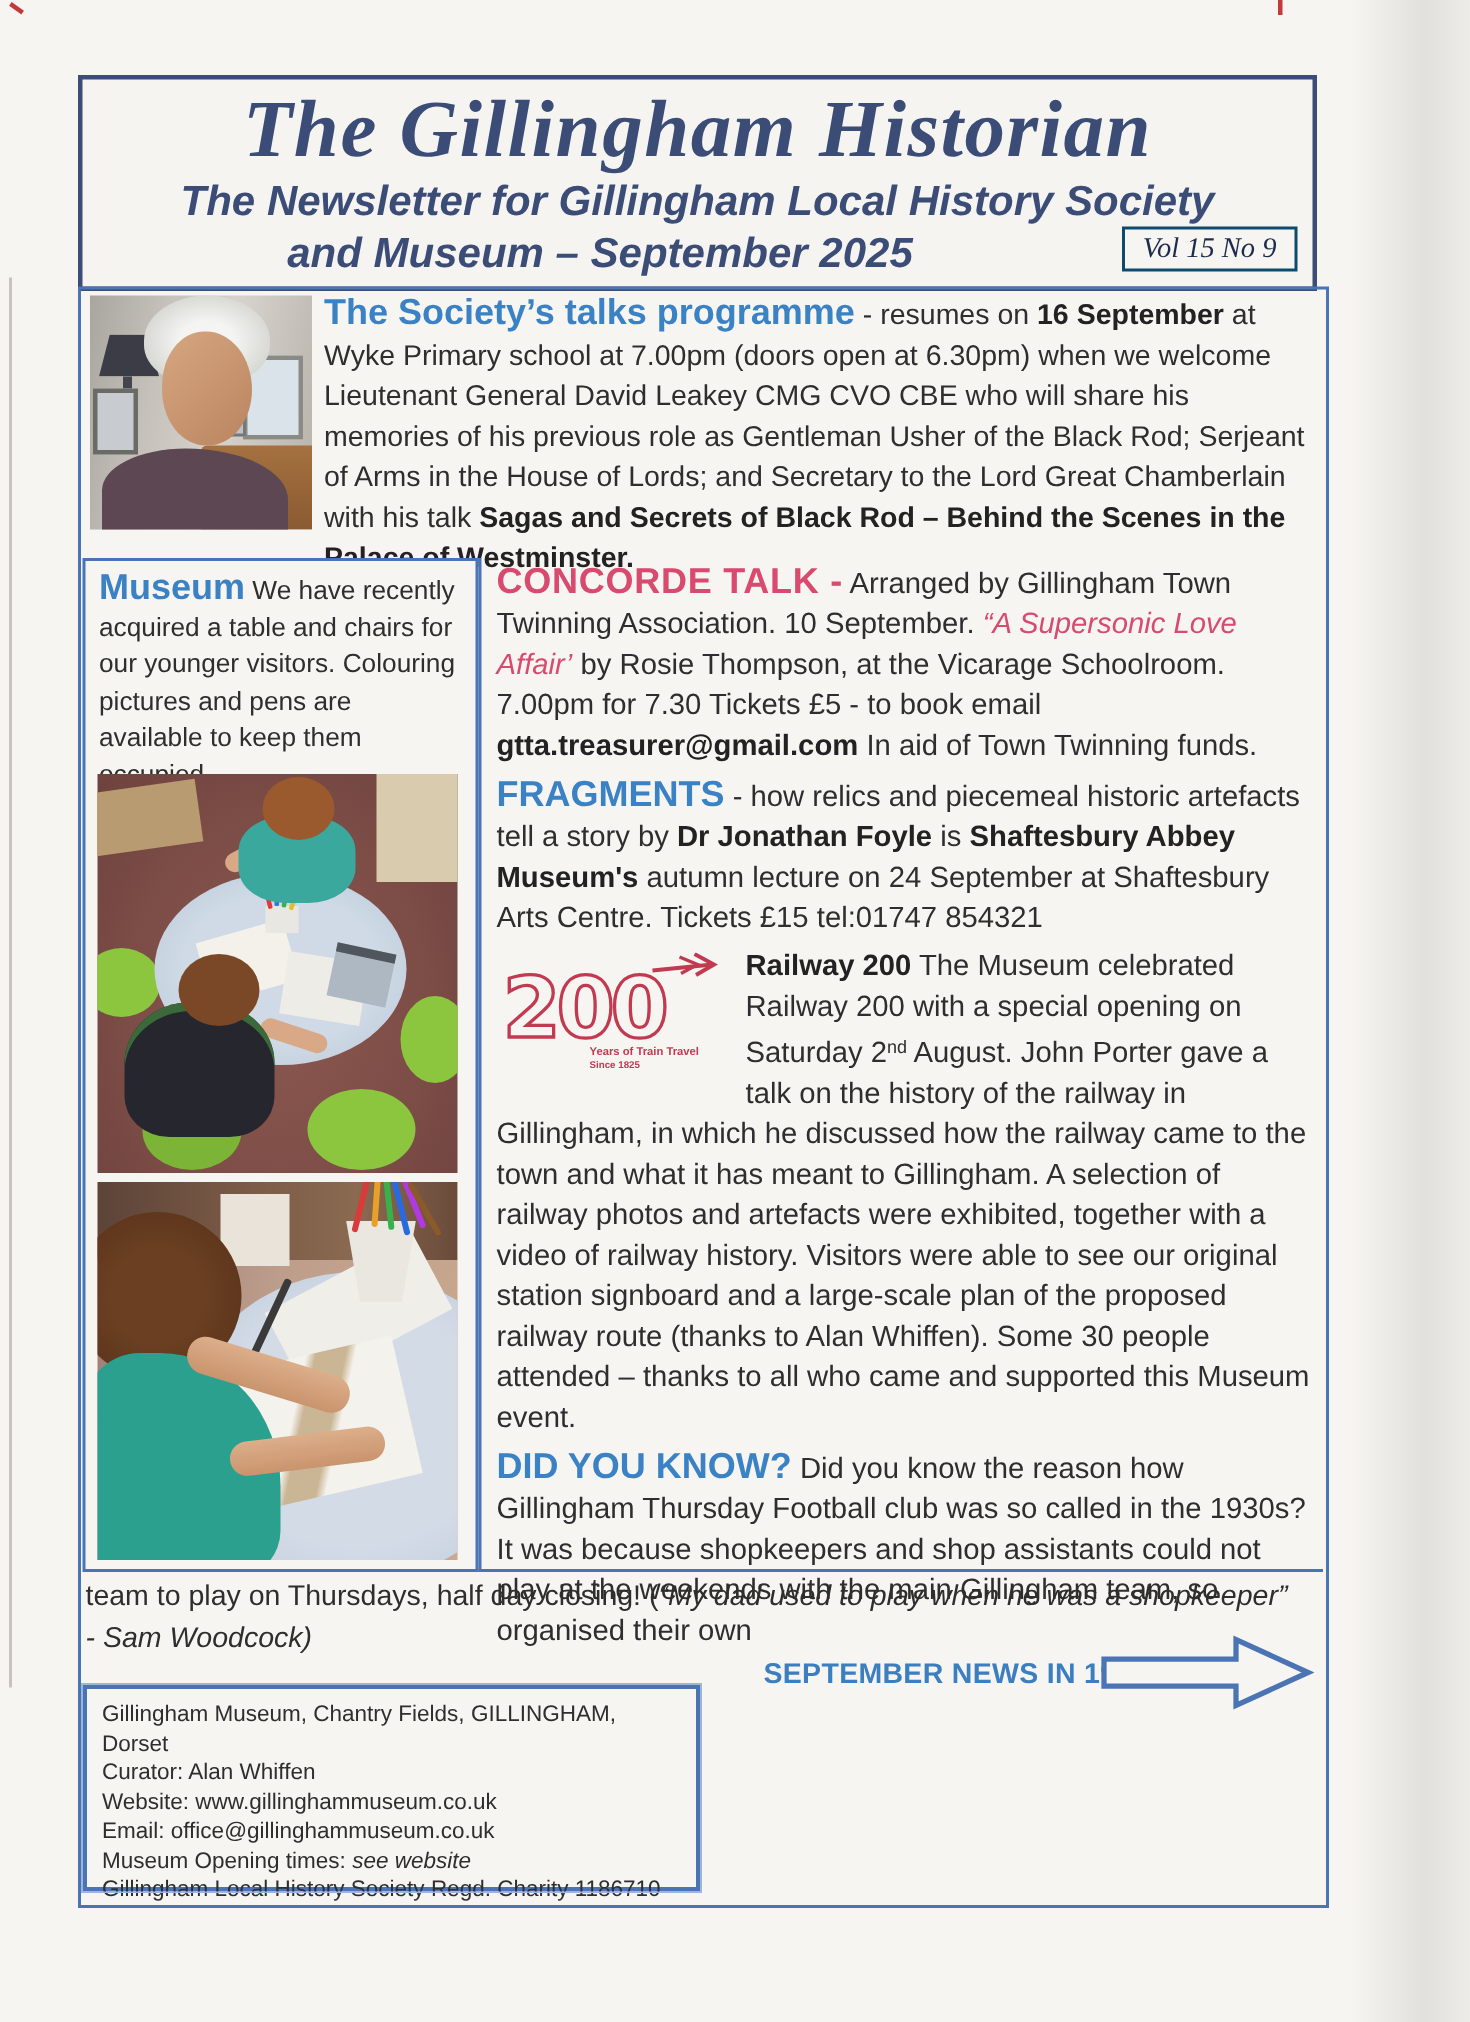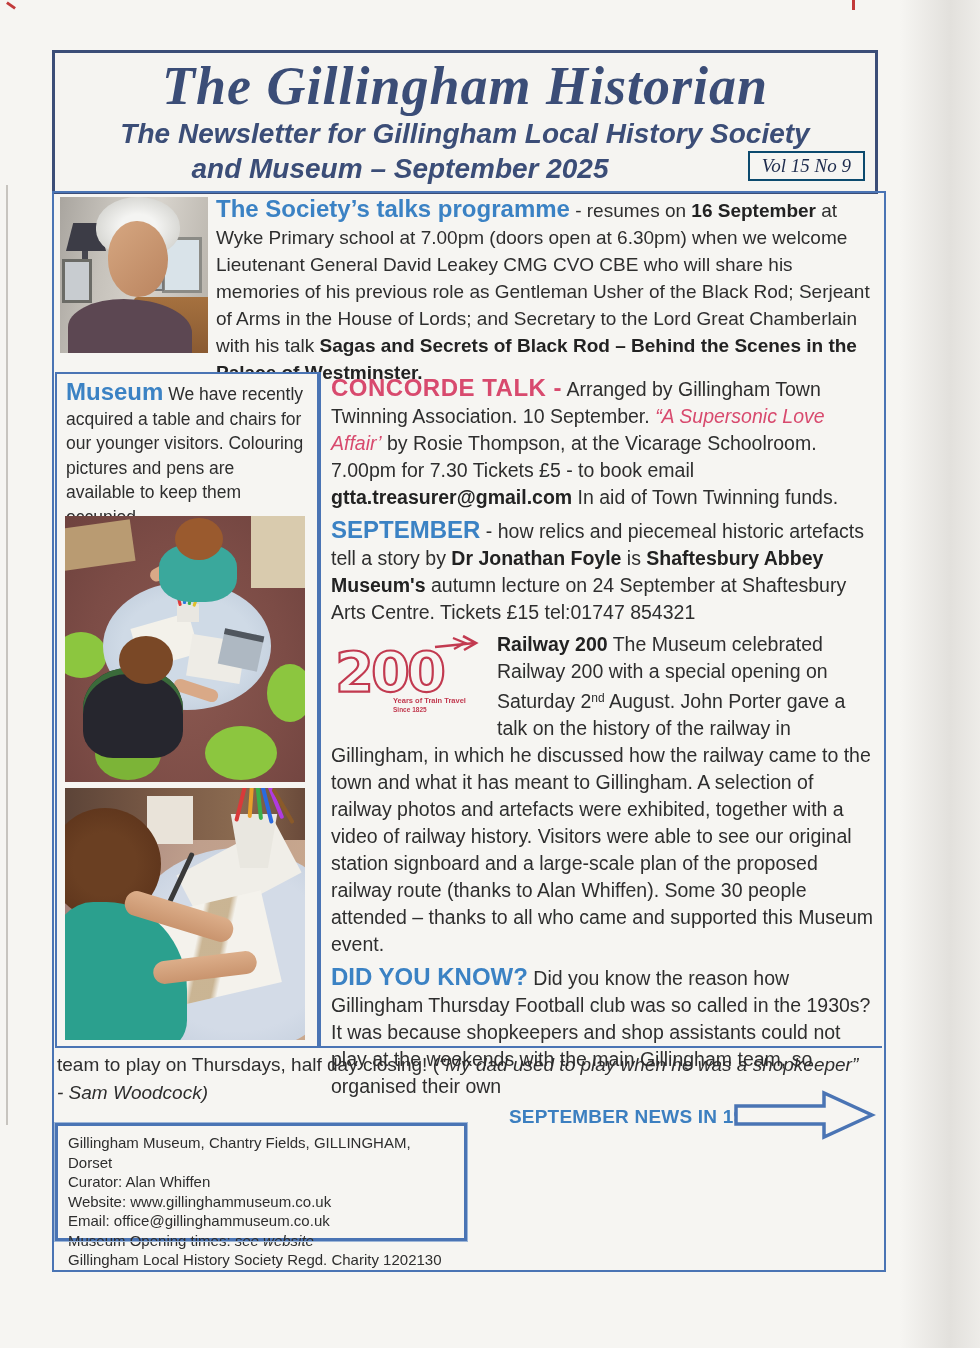--- a/index.html
+++ b/index.html
@@ -83,21 +83,21 @@
   .c-dark-pencil{position:absolute;left:112px;top:62px;width:5px;height:62px;background:#3a3a3a;transform:rotate(25deg);border-radius:2px;}
   
   .right-col{position:absolute;left:265px;top:179px;width:563px;height:676px;box-sizing:border-box;
     border-left:2px solid #4a74b4;border-bottom:2px solid #4a74b4;padding:2px 8px 0 10px;
     font-size:19.5px;line-height:27px;color:#2e2e2e;}
   .right-col p{margin:0 0 5px 0;}
   .rail-logo{float:left;width:152px;height:84px;margin:4px 10px 2px 4px;}
   sup{font-size:12px;vertical-align:6px;}
   
   .closing{position:absolute;left:3px;top:858px;width:824px;font-size:19px;line-height:28px;color:#2e2e2e;}
-  .contact{position:absolute;left:1px;top:930px;width:412px;height:118px;box-sizing:border-box;border:3px solid #4a74b4;
+  .contact{position:absolute;left:1px;top:930px;width:412px;height:138px;box-sizing:border-box;border:3px solid #4a74b4;
     outline:1px solid #9db6d8;padding:7px 10px;font-size:15px;line-height:19.5px;color:#2e2e2e;background:#f6f5f2;}
   .sept{position:absolute;left:455px;top:913px;font-weight:bold;font-size:19px;color:#3c7fc0;letter-spacing:.2px;}
   .sept-arrow{position:absolute;left:680px;top:896px;}
   .banner{position:absolute;left:426px;top:955px;width:396px;height:104px;background:#5b6b8e;display:flex;align-items:center;}
   .banner-text{margin-left:6px;color:#fff;}
   .bt1{font-weight:bold;font-size:28px;letter-spacing:3px;line-height:30px;}
   .bt2{font-size:43px;letter-spacing:5px;line-height:42px;font-weight:normal;}
   .bt3{font-weight:bold;font-size:18px;letter-spacing:.4px;line-height:22px;color:#e9eef2;}
 </style>
 </head>
@@ -181,21 +181,21 @@
         <div class="c-arm"></div>
         <div class="c-arm2"></div>
       </div>
     </div>
 
     <div class="right-col">
       <p>
         <span class="h-pink">CONCORDE TALK -</span><span> Arranged by Gillingham Town Twinning Association. 10 September.   </span><span class="pink-it">“A Supersonic Love Affair’</span><span> by Rosie Thompson, at the Vicarage Schoolroom. 7.00pm for 7.30 Tickets £5 - to book email </span><b>gtta.treasurer@gmail.com</b><span>  In aid of Town Twinning funds.</span>
       </p>
       <p>
-        <span class="h-blue">SEPTEMBER</span><span> - how relics and piecemeal historic artefacts tell a story by </span><b>Dr Jonathan Foyle</b><span> is </span><b>Shaftesbury Abbey Museum's</b><span> autumn lecture on 24 September at Shaftesbury Arts Centre. Tickets £15 tel:01747 854321</span>
+        <span class="h-blue">FRAGMENTS</span><span> - how relics and piecemeal historic artefacts tell a story by </span><b>Dr Jonathan Foyle</b><span> is </span><b>Shaftesbury Abbey Museum's</b><span> autumn lecture on 24 September at Shaftesbury Arts Centre. Tickets £15 tel:01747 854321</span>
       </p>
       <p>
         <svg class="rail-logo" viewBox="0 0 152 84" xmlns="http://www.w3.org/2000/svg">
           <text x="0" y="56" font-family="'DejaVu Sans', sans-serif" font-size="56" font-weight="bold" fill="none" stroke="#c23a50" stroke-width="2.2" letter-spacing="-3">200</text>
           <path d="M100 12 L140 8" stroke="#c23a50" stroke-width="2.6" fill="none"></path>
           <path d="M128 1 L141 8 L129 15" stroke="#c23a50" stroke-width="2.6" fill="none"></path>
           <path d="M118 3 L130 8 L119 14" stroke="#c23a50" stroke-width="2.2" fill="none"></path>
           <text x="58" y="68" font-size="7.5" font-weight="bold" fill="#c23a50">Years of Train Travel</text>
           <text x="58" y="77" font-size="6.5" font-weight="bold" fill="#c23a50">Since 1825</text>
         </svg>
@@ -210,21 +210,21 @@
       <span>team to play on Thursdays, half day closing!  (</span><i>“My dad used to play when he was a shopkeeper”</i><br>
       <i>- Sam Woodcock)</i>
     </div>
 
     <div class="contact">
       <div>Gillingham Museum, Chantry Fields, GILLINGHAM, Dorset</div>
       <div>Curator: Alan Whiffen</div>
       <div>Website: www.gillinghammuseum.co.uk</div>
       <div>Email: office@gillinghammuseum.co.uk</div>
       <div><span>Museum Opening times: </span><i>see website</i></div>
-      <div>Gillingham Local History Society Regd. Charity 1202130</div>
+      <div>Gillingham Local History Society Regd. Charity 1186710</div>
     </div>
 
     <div class="sept">SEPTEMBER NEWS IN 1925</div>
     <svg class="sept-arrow" width="142" height="52" viewBox="0 0 142 52" xmlns="http://www.w3.org/2000/svg">
       <polygon points="2,17 90,17 90,4 138,26 90,48 90,35 2,35" fill="#f6f5f2" stroke="#4a74b4" stroke-width="3.5"></polygon>
     </svg>
 
 
   </div>
 </div>

